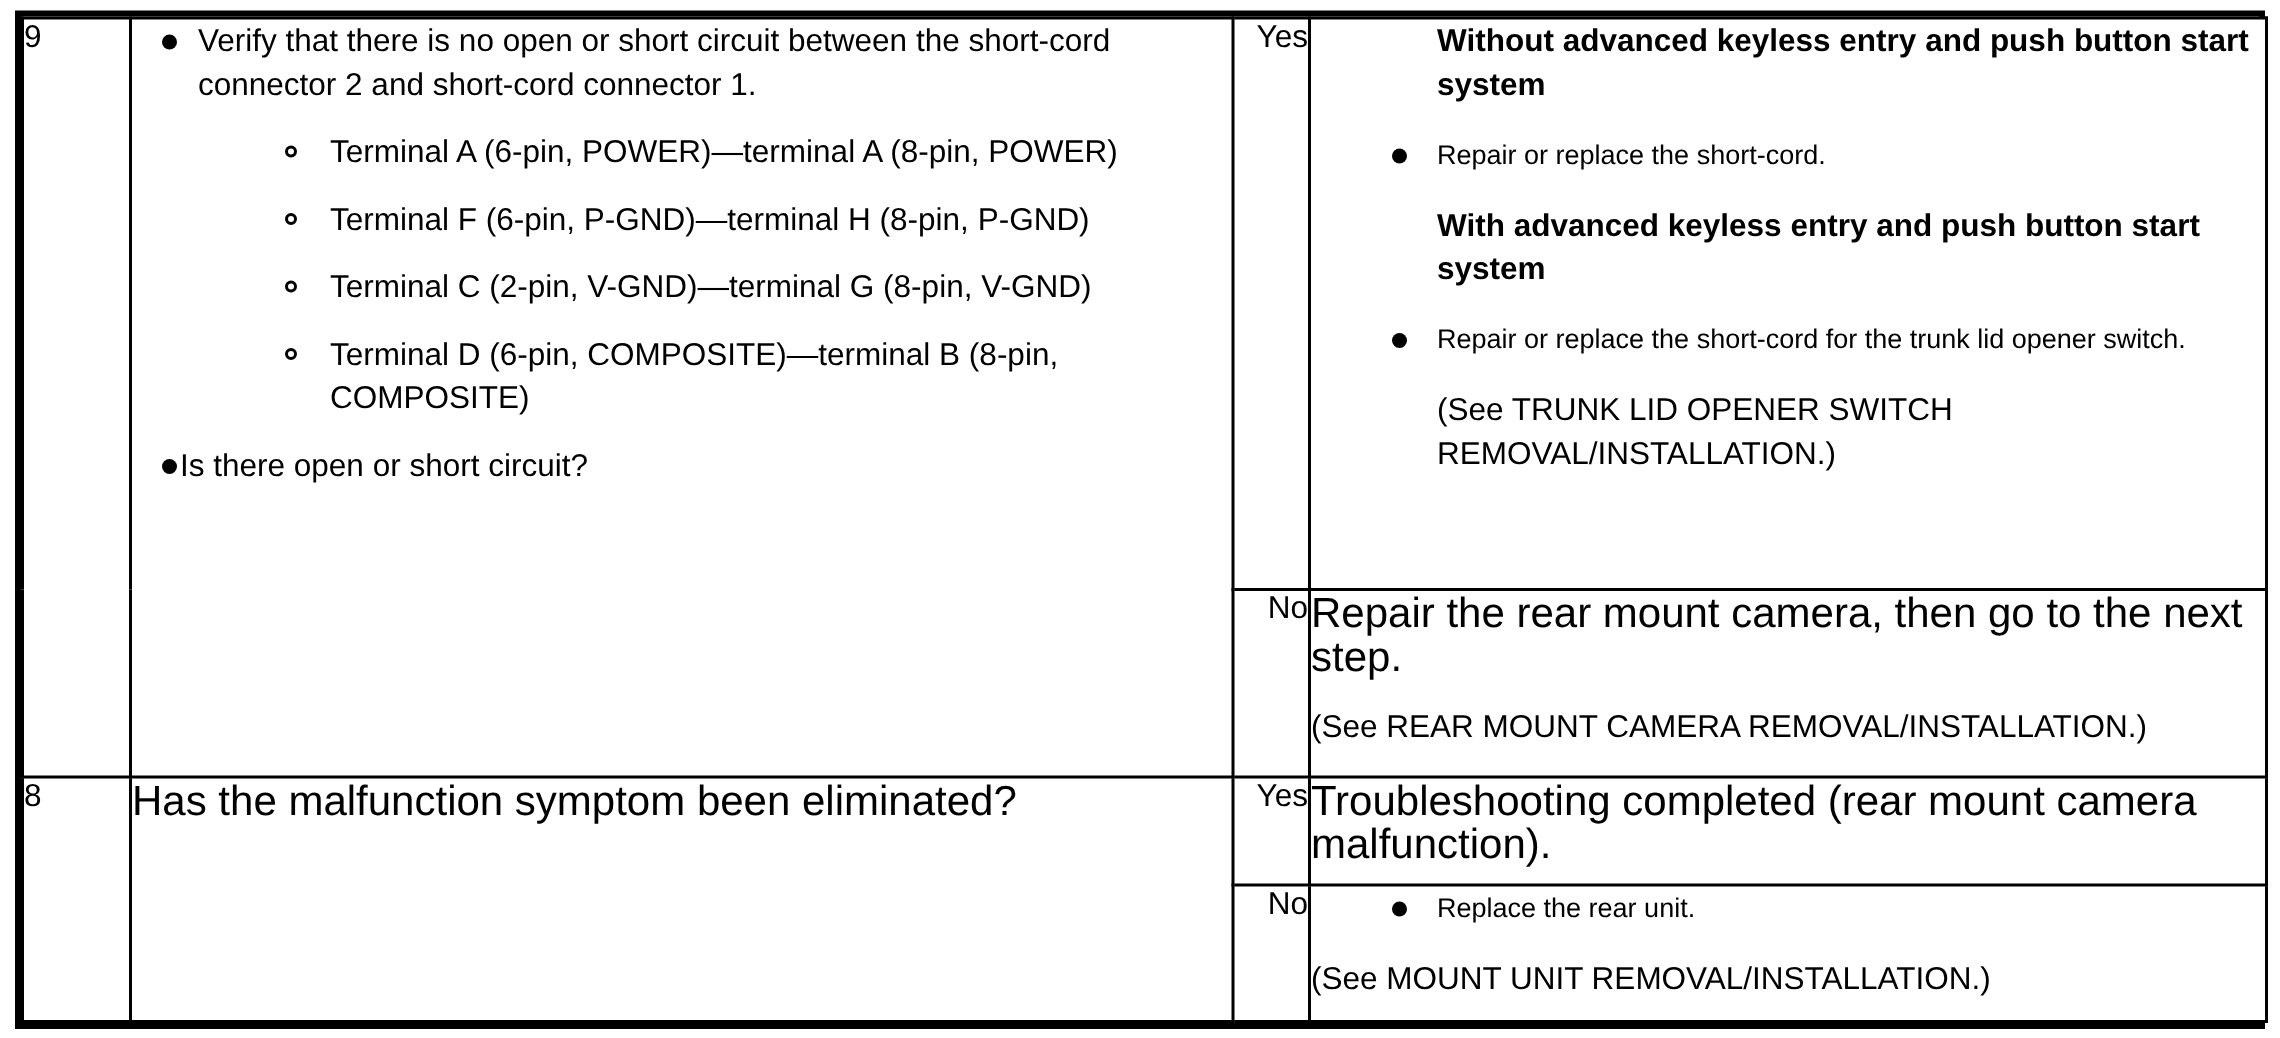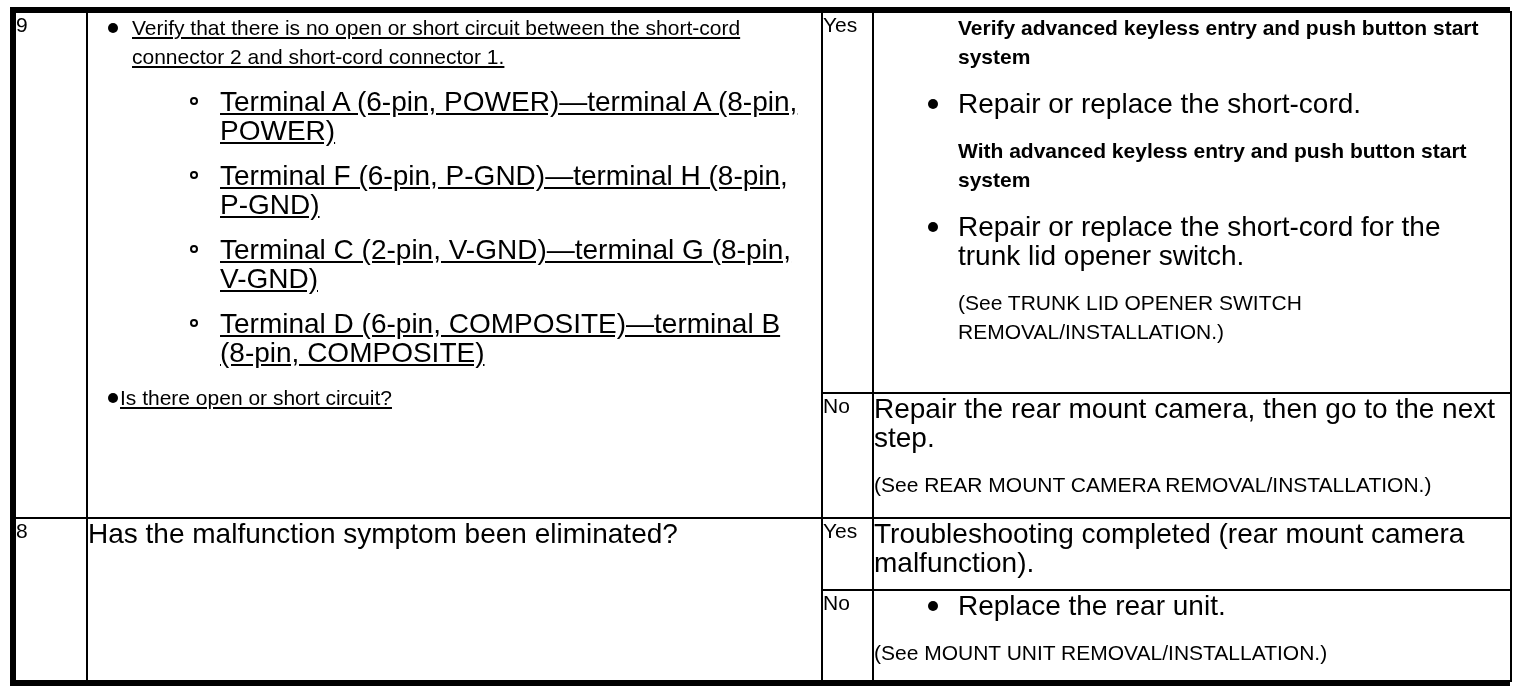--- a/index.html
+++ b/index.html
@@ -62,41 +62,41 @@
   }
   .cell-desc {
     padding: 8px 10px 8px 12px;
     font-size: 21px;
   }
   .cell-jud {
     padding: 8px 0 0 6px;
     font-size: 21px;
     line-height: 1.15;
     white-space: nowrap;
+    text-align: right;
   }
   .cell-action {
     padding: 8px 8px 8px 10px;
     font-size: 21px;
   }
 
   
   ul.lvl1, ul.lvl2 {
     list-style: none;
     margin: 0;
     padding: 0;
   }
 
   
   li.b1 {
     position: relative;
     padding-left: 44px;
     margin: 0 16px 16px 0;
     line-height: 29px;
     font-size: 21px;
-    text-decoration: underline;
   }
   li.b1:last-child { margin-bottom: 0; padding-left: 32px; }
   li.b1 > .mk-disc {
     position: absolute;
     left: 20px;
     top: 10px;
     width: 10px;
     height: 10px;
     background: #000000;
     border-radius: 50%;
@@ -104,21 +104,21 @@
 
   
   ul.lvl2 {
     margin: 16px 0 0 0;
   }
   li.b2 {
     position: relative;
     padding-left: 40px;
     margin: 0 0 16px 0;
     line-height: 29px;
-    font-size: 28px;
+    font-size: 21px;
   }
   li.b2:last-child { margin-bottom: 0; }
   li.b2 > .mk-ring {
     position: absolute;
     left: 10px;
     top: 10px;
     width: 8px;
     height: 8px;
     border: 2.5px solid #000000;
     border-radius: 50%;
@@ -138,21 +138,21 @@
   .act-head {
     font-weight: bold;
     line-height: 29px;
     font-size: 21px;
     margin: 0;
   }
   .act-bullet {
     position: relative;
     padding-left: 0;
     line-height: 29px;
-    font-size: 28px;
+    font-size: 18px;
     margin: 18px 0 0 0;
   }
   .act-bullet > .mk-disc {
     position: absolute;
     left: -30px;
     top: 10px;
     width: 10px;
     height: 10px;
     background: #000000;
     border-radius: 50%;
@@ -225,21 +225,21 @@
               </li>
             </ul>
           </td>
 
           <td class="cell-jud" style="height:379px;">
             <span>Yes</span>
           </td>
 
           <td class="cell-action">
             <div class="act-block">
-              <p class="act-head">Verify advanced keyless entry and push button start system</p>
+              <p class="act-head">Without advanced keyless entry and push button start system</p>
               <p class="act-bullet">
                 <span class="mk-disc"></span>
                 <span>Repair or replace the short-cord.</span>
               </p>
               <p class="act-head" style="margin-top:18px;">With advanced keyless entry and push button start system</p>
               <p class="act-bullet">
                 <span class="mk-disc"></span>
                 <span>Repair or replace the short-cord for the trunk lid opener switch.</span>
               </p>
               <p class="act-note">(See TRUNK LID OPENER SWITCH REMOVAL/INSTALLATION.)</p>

